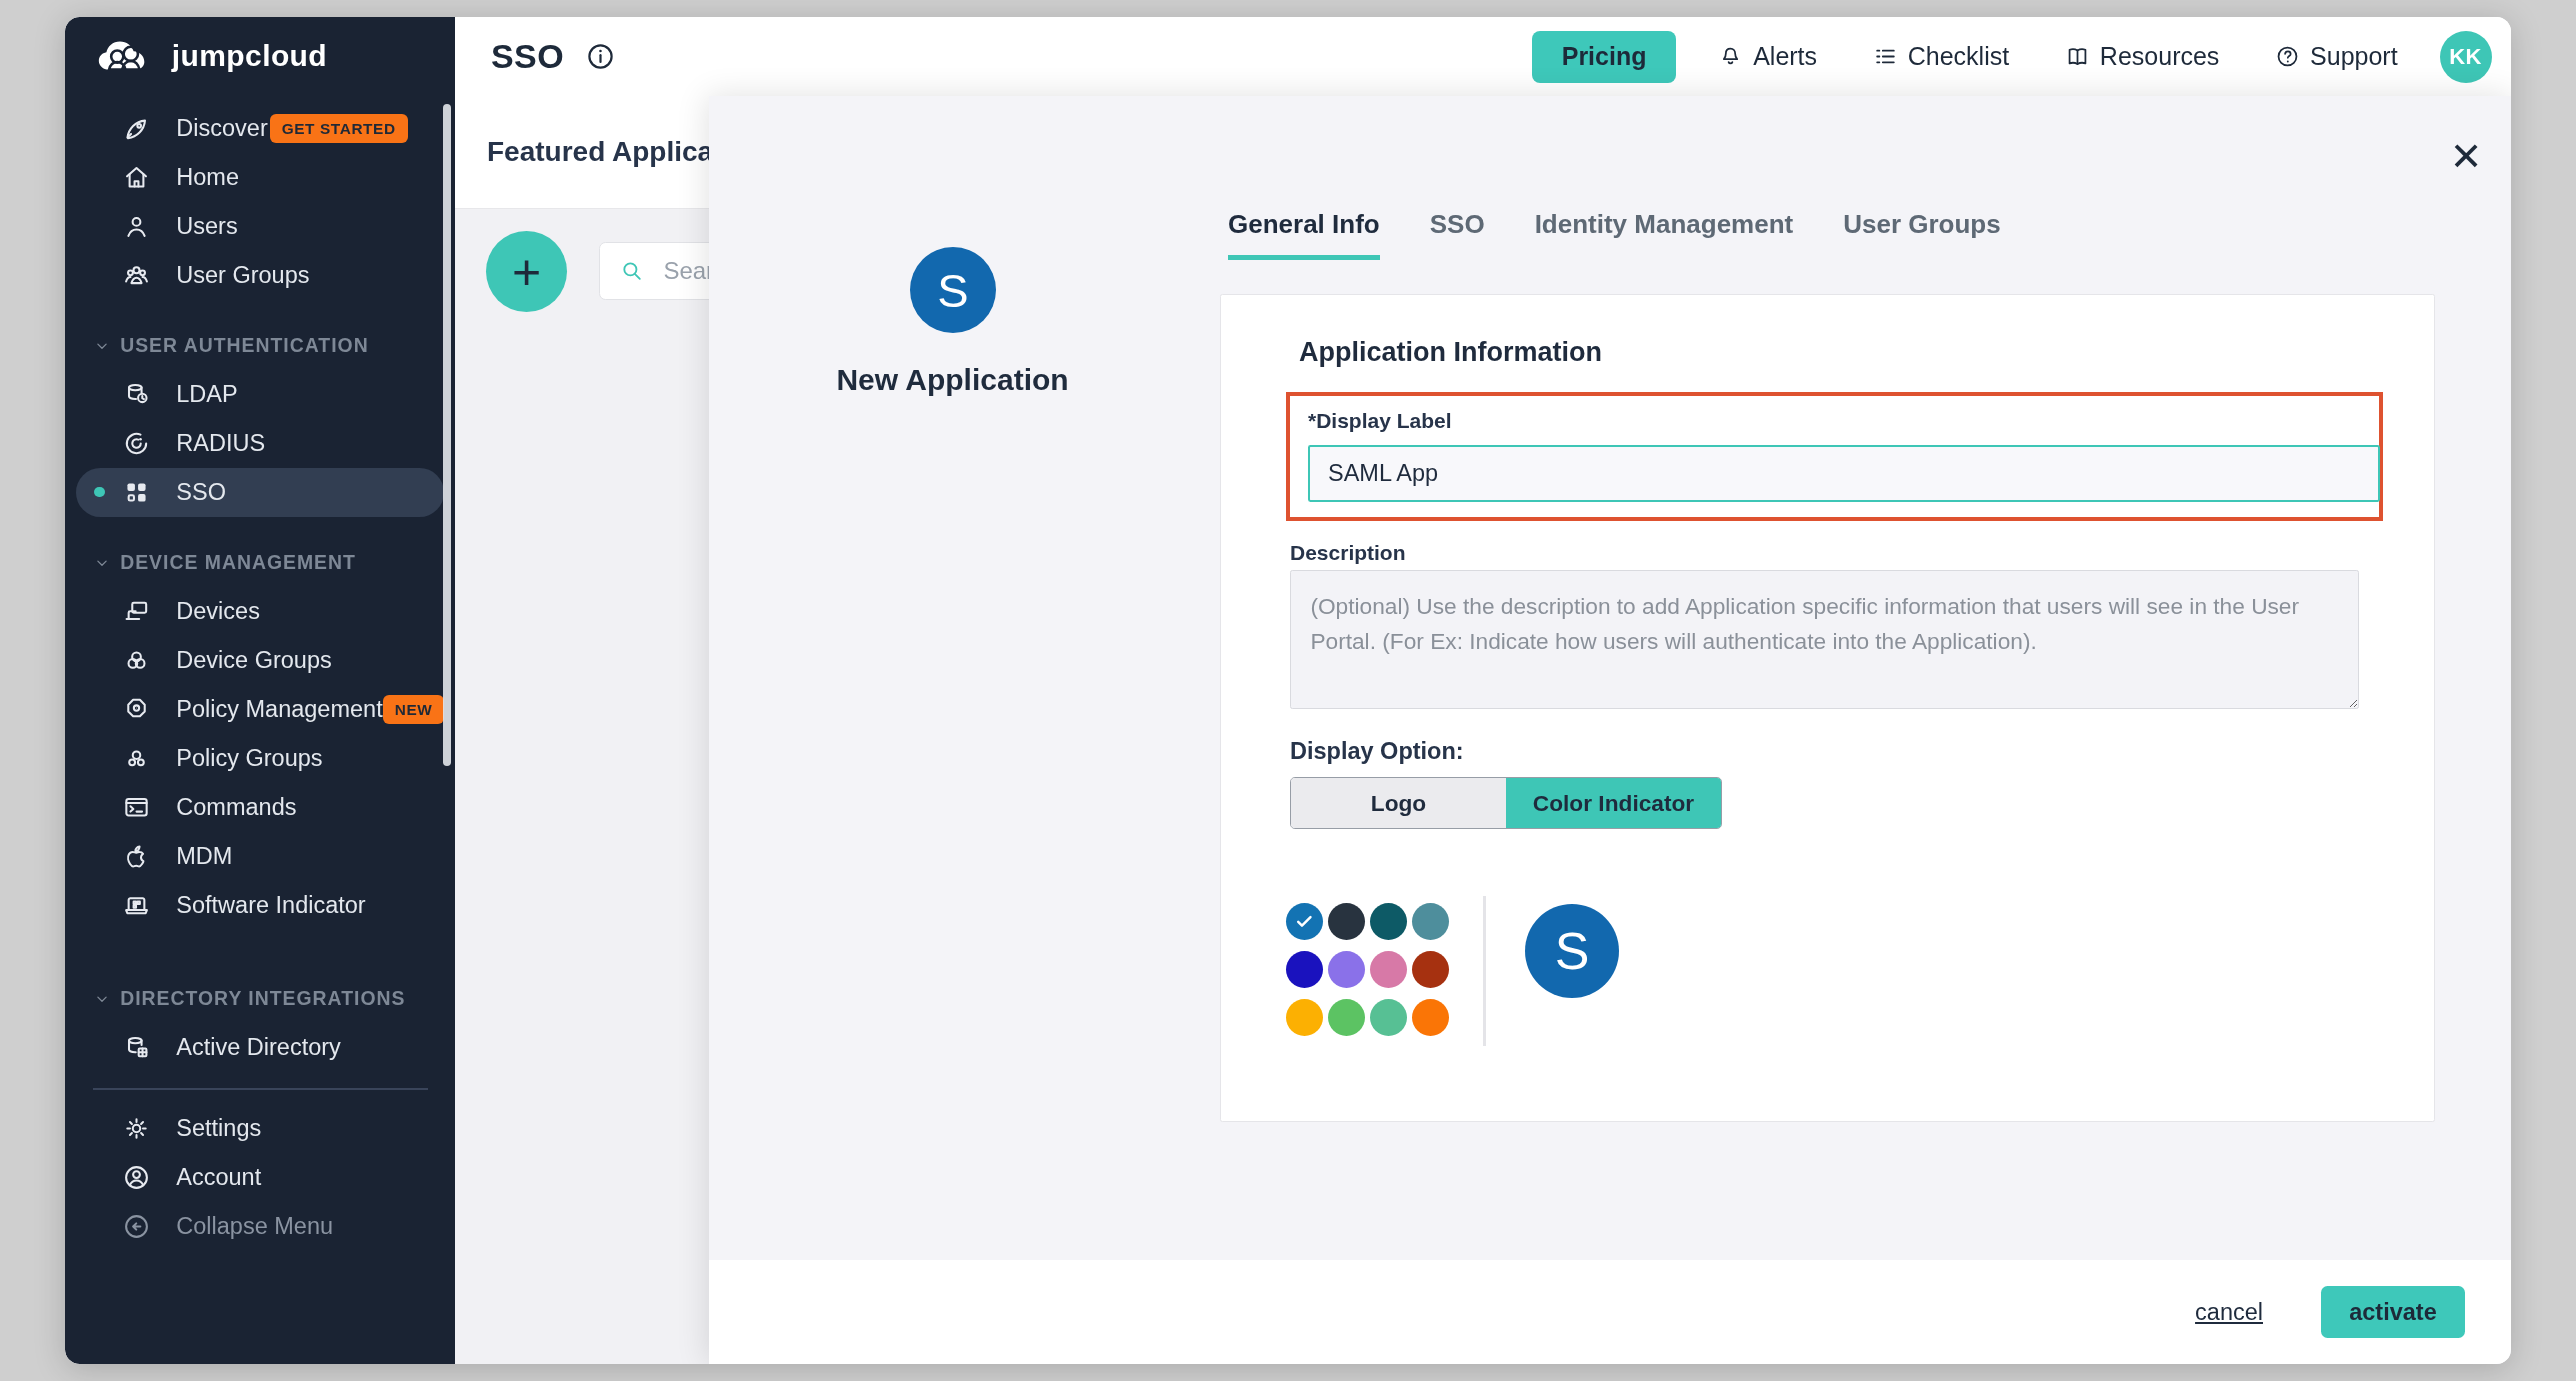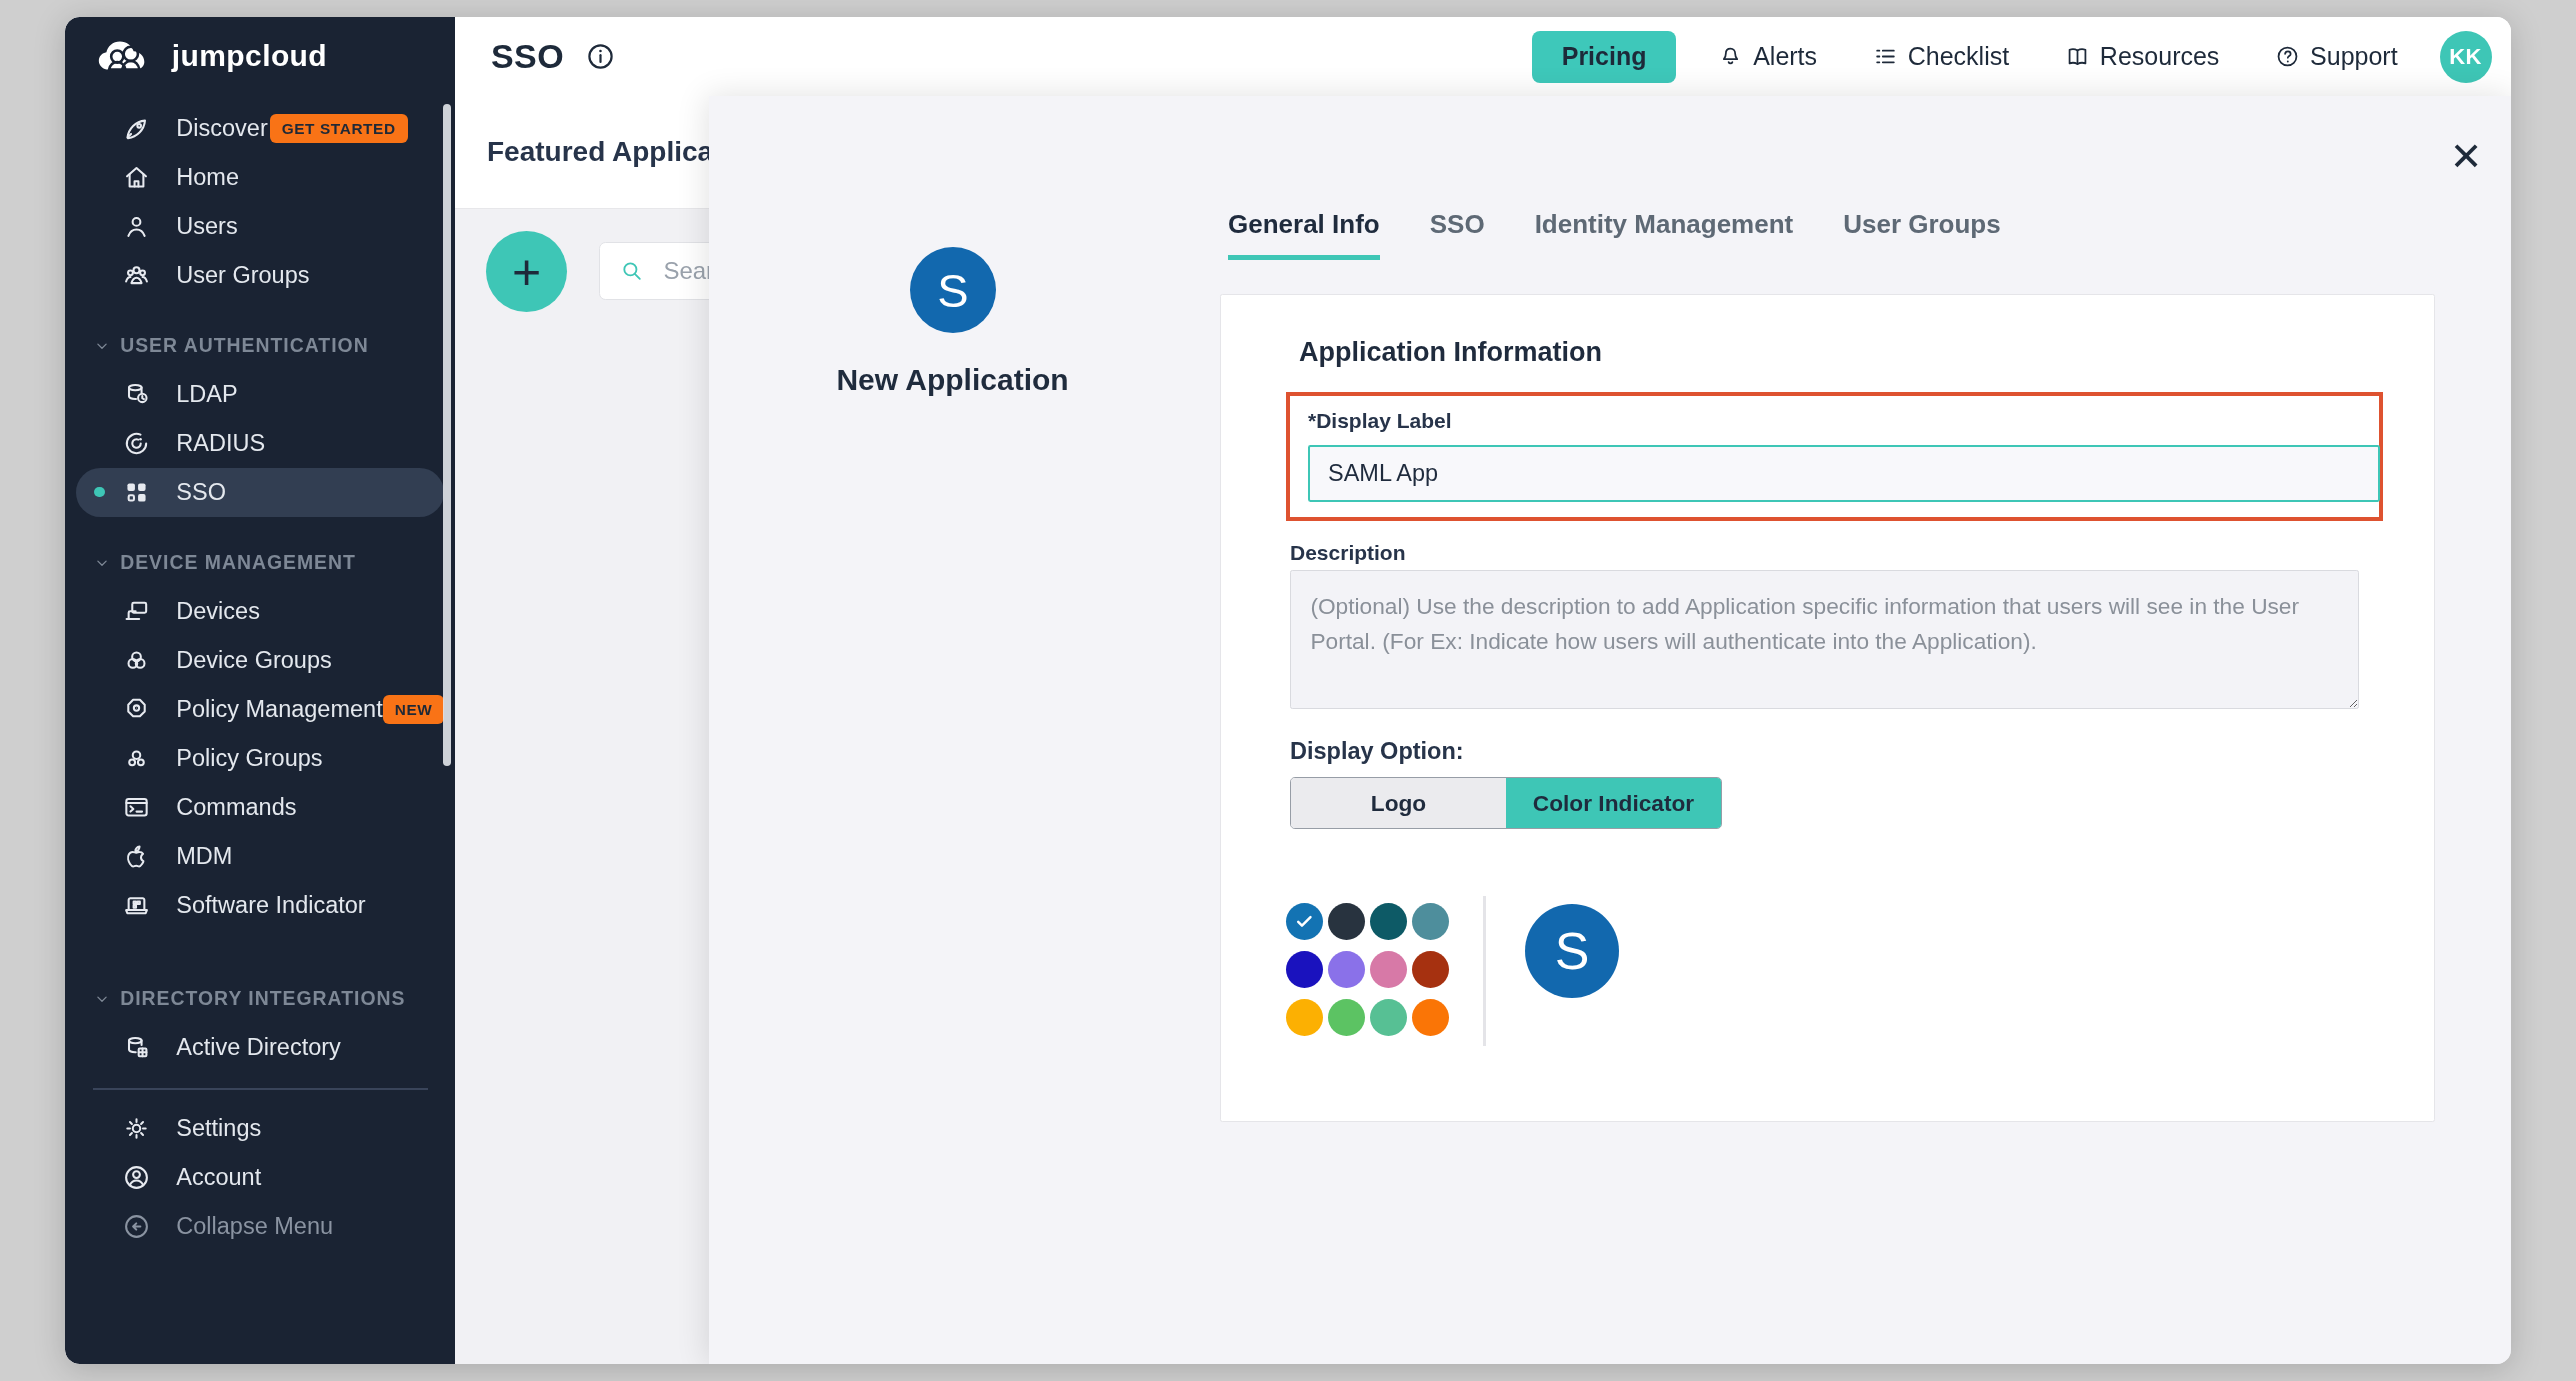--- a/index.html
+++ b/index.html
@@ -421,16 +421,20 @@
           <span class="swatch" style="background: rgb(166, 49, 16);"></span>
           <span class="swatch" style="background: rgb(252, 176, 2);"></span>
           <span class="swatch" style="background: rgb(92, 195, 99);"></span>
           <span class="swatch" style="background: rgb(87, 192, 148);"></span>
           <span class="swatch" style="background: rgb(250, 117, 6);"></span>
         </div>
       <div class="color-divider"></div>
       <div class="preview-circle">S</div>
     </div>
 
+    <div class="modal-footer">
+      <button class="cancel-link">cancel</button>
+      <button class="activate-btn">activate</button>
+    </div>
   </div>
 
 </div>
 
 
 </body></html>

